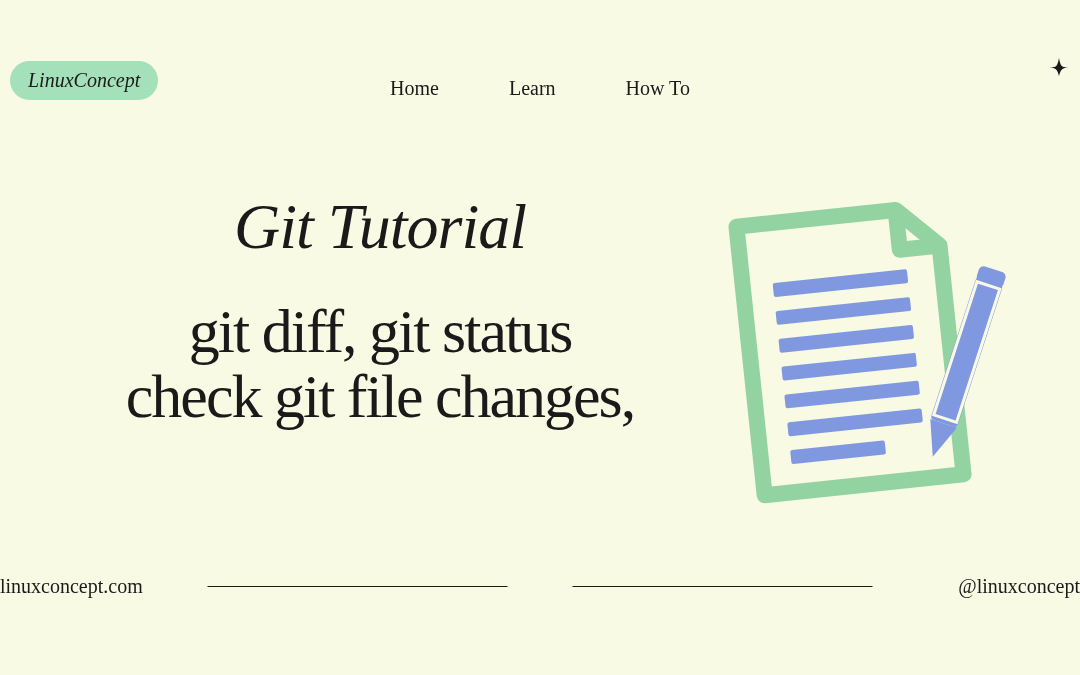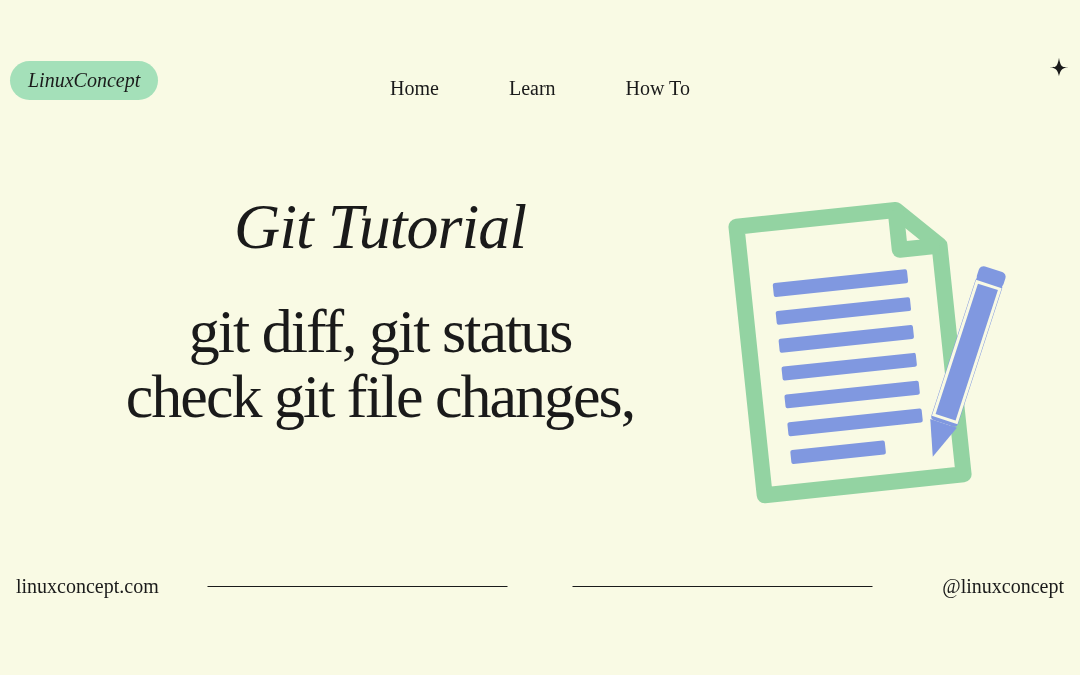--- a/index.html
+++ b/index.html
@@ -88,21 +88,21 @@
       height: 330px;
       margin-right: 10px;
       margin-top: -5px;
     }
     
     .footer {
       position: absolute;
       bottom: 77px;
       left: 0;
       right: 0;
-      padding: 0 16px;
+      padding: 0 0;
       display: flex;
       align-items: center;
       justify-content: space-between;
     }
     
     .footer-text {
       font-size: 20px;
       color: #1a1a1a;
     }
     

